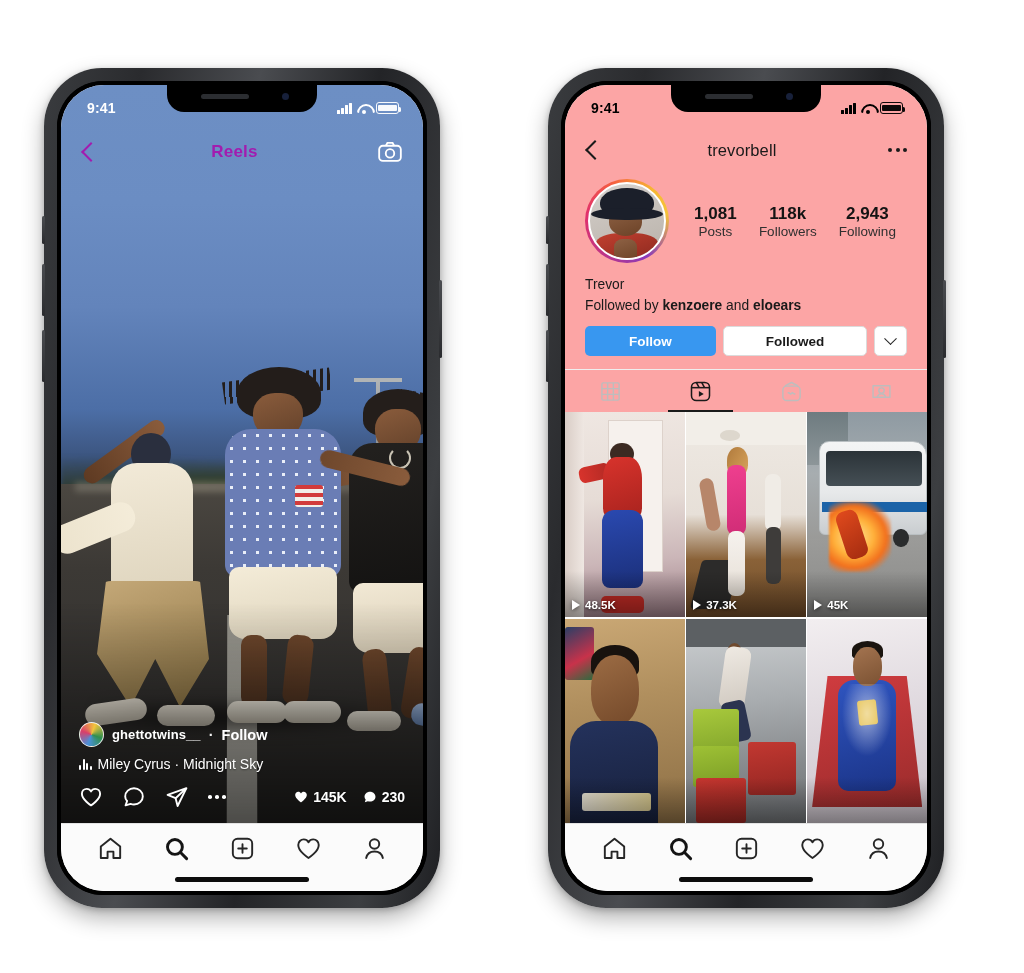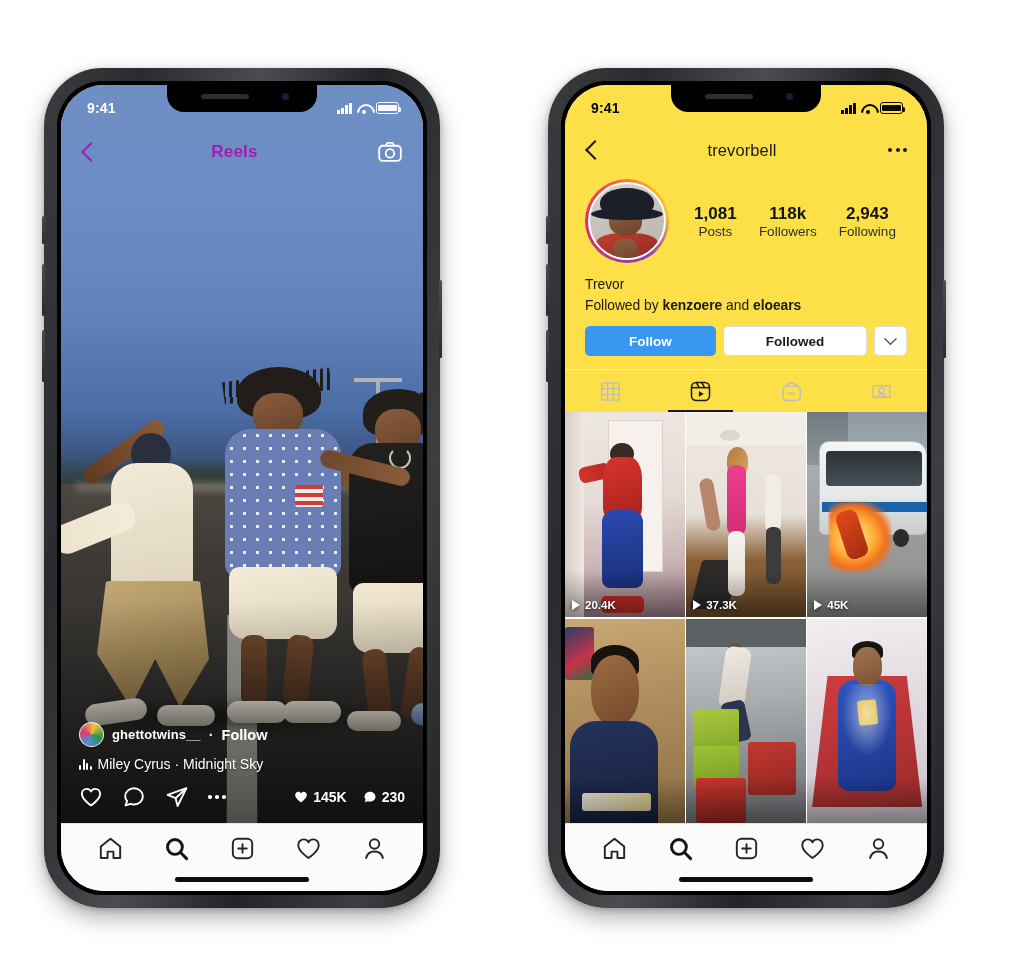--- a/index.html
+++ b/index.html
@@ -306,21 +306,21 @@
   .rc-actions .ai svg{width:100%;height:100%;display:block}
   .dots-h { display:flex; gap:3.5px; align-items:center; height:24px;}
   .dots-h i{width:3.6px;height:3.6px;border-radius:50%;background:#fff;display:block}
   .rc-counts { display:flex; align-items:center; gap: 16px; font-size: 14px; font-weight:bold;
     text-shadow: 0 1px 3px rgba(0,0,0,.55);}
   .cnt { display:flex; align-items:center; gap:5px; }
   .cnt .gi { width:14px;height:14px; }
   .cnt .gi svg{width:100%;height:100%;display:block}
 
   
-  .profile-body { position:absolute; inset: 0 0 68px 0; background:#fde047; overflow:hidden; }
+  .profile-body { position:absolute; inset: 0 0 68px 0; background:#fca5a5; overflow:hidden; }
   .prof-header {
     height: 50px; display:flex; align-items:center;
     padding: 0 20px; margin-top: 40px;
   }
   .prof-header .uname { flex:1; text-align:center; font-size:16.5px; color:#1a1a1a; letter-spacing:.1px;}
   .chev-back.dark { color:#1a1a1a; }
   .dots-h.dark i{ background:#1a1a1a; width:4px;height:4px; }
 
   .prof-top { display:flex; align-items:center; padding: 4px 20px 0 20px; }
   .avatar-ring {
@@ -796,21 +796,21 @@
                   <span class="door"></span>
                 <span class="fig-a"></span>
                   <span class="fig-h"></span>
                   <span class="fig-t"></span>
                 <span class="fig-b"></span>
                   <span class="fig-f"></span>
               </div>
               <div class="grad-b"></div>
               <div class="views">
                 <span class="play-tri"></span>
-                <span>20.4K</span>
+                <span>48.5K</span>
               </div>
             </div>
             <div class="cell">
               <div class="art a2">
                 <span class="ceil"></span>
                   <span class="lamp"></span>
                   <span class="mat"></span>
                 <span class="p2"></span>
                   <span class="p3"></span>
                   <span class="p3l"></span>

